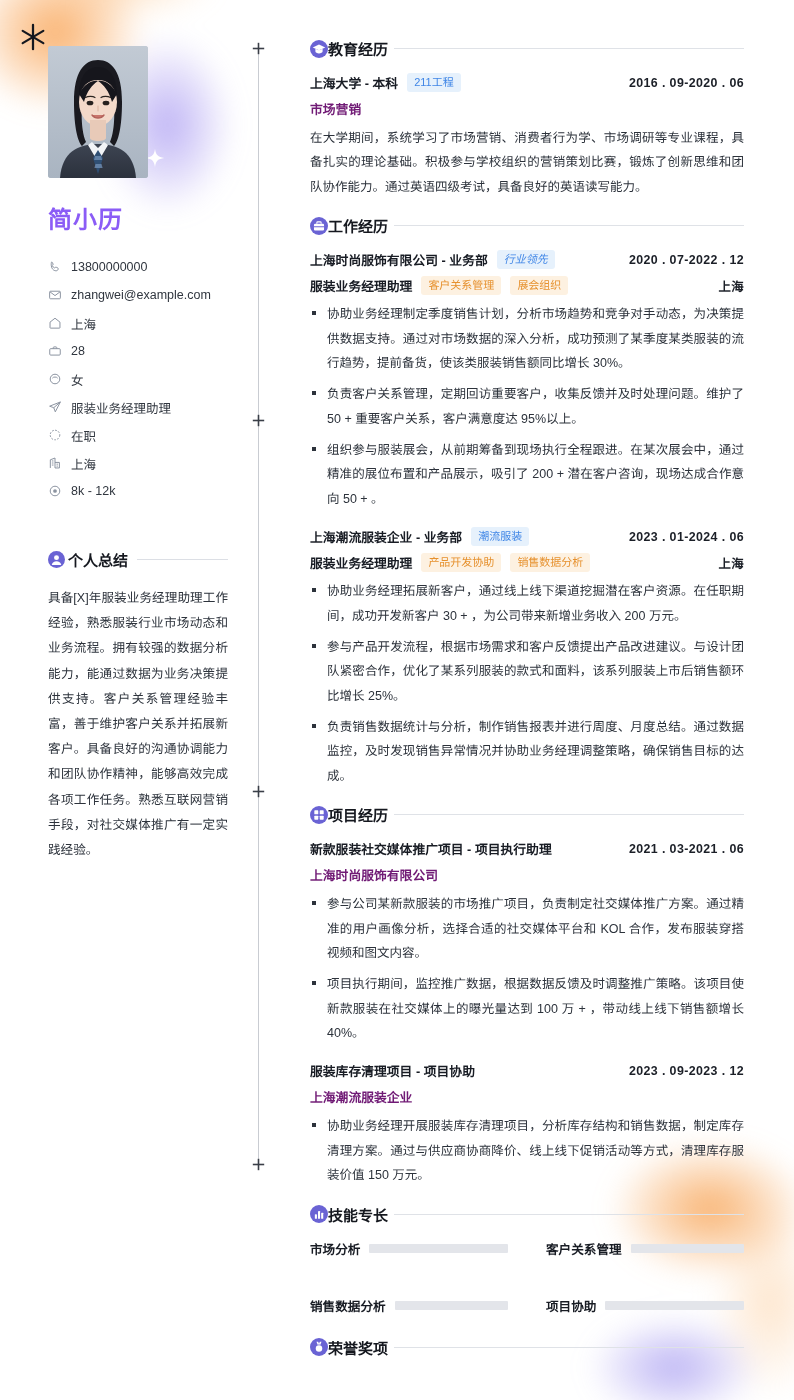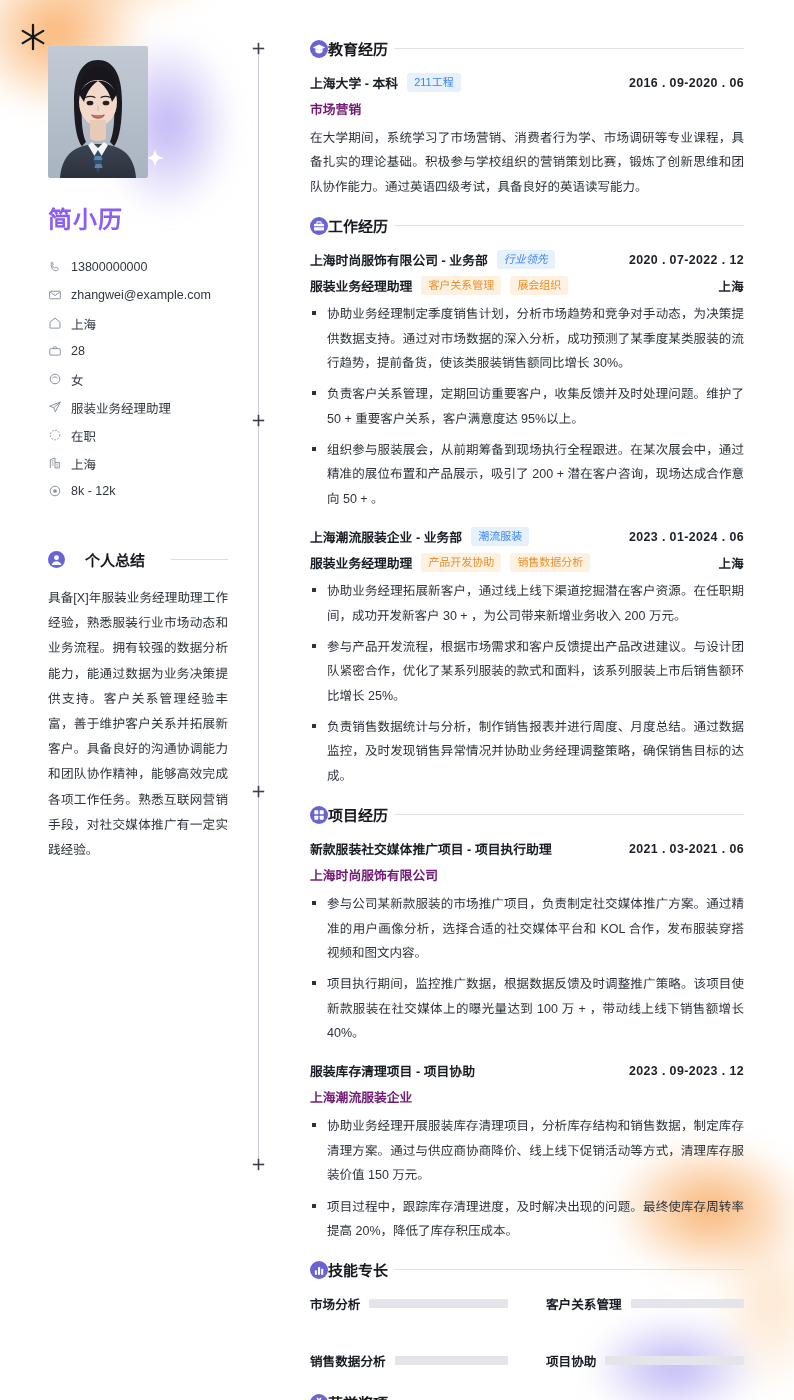--- a/index.html
+++ b/index.html
@@ -56,21 +56,21 @@
 
   .contact-list { margin-top:18px; }
   .contact-row {
     display:flex; align-items:center; gap:9px;
     height:28px; font-size:12.5px; color:#30363f;
   }
   .contact-row .ic { width:14px; height:14px; flex:0 0 14px; color:#8b93a0; display:block; }
   .contact-row .ic svg { width:14px; height:14px; display:block; }
 
   .side-section { margin-top:44px; }
-  .side-head { display:flex; align-items:center; gap:20px; }
+  .side-head { display:flex; align-items:center; gap:3px; }
   .side-head .badge { width:17px; height:17px; flex:0 0 17px; }
   .side-head .badge svg { width:17px; height:17px; display:block; }
   .side-head .t { font-size:15px; font-weight:700; color:#15181f; }
   .side-head .rule { flex:1; height:1px; background:#dcdfe5; margin-left:6px; }
 
   .summary {
     margin-top:16px; font-size:12.6px; line-height:2.0; color:#2d333c;
     text-align:justify;
   }
 
@@ -445,21 +445,20 @@
 
       <div class="entry">
         <div class="entry-l1">
           <span class="org">服装库存清理项目 - 项目协助</span>
           <span class="spacer"></span>
           <span class="date">2023 . 09-2023 . 12</span>
         </div>
         <div class="subline">上海潮流服装企业</div>
         <ul class="bullets">
           <li>协助业务经理开展服装库存清理项目，分析库存结构和销售数据，制定库存清理方案。通过与供应商协商降价、线上线下促销活动等方式，清理库存服装价值 150 万元。</li>
-          <li>项目过程中，跟踪库存清理进度，及时解决出现的问题。最终使库存周转率提高 20%，降低了库存积压成本。</li>
         </ul>
       </div>
     </section>
 
     <section class="section" style="margin-top:16px">
       <div class="sec-head">
         <span class="badge">
           <svg viewBox="0 0 20 20">
               <circle cx="10" cy="10" r="10" fill="#6a63d4"></circle>
               <g fill="#fff">

